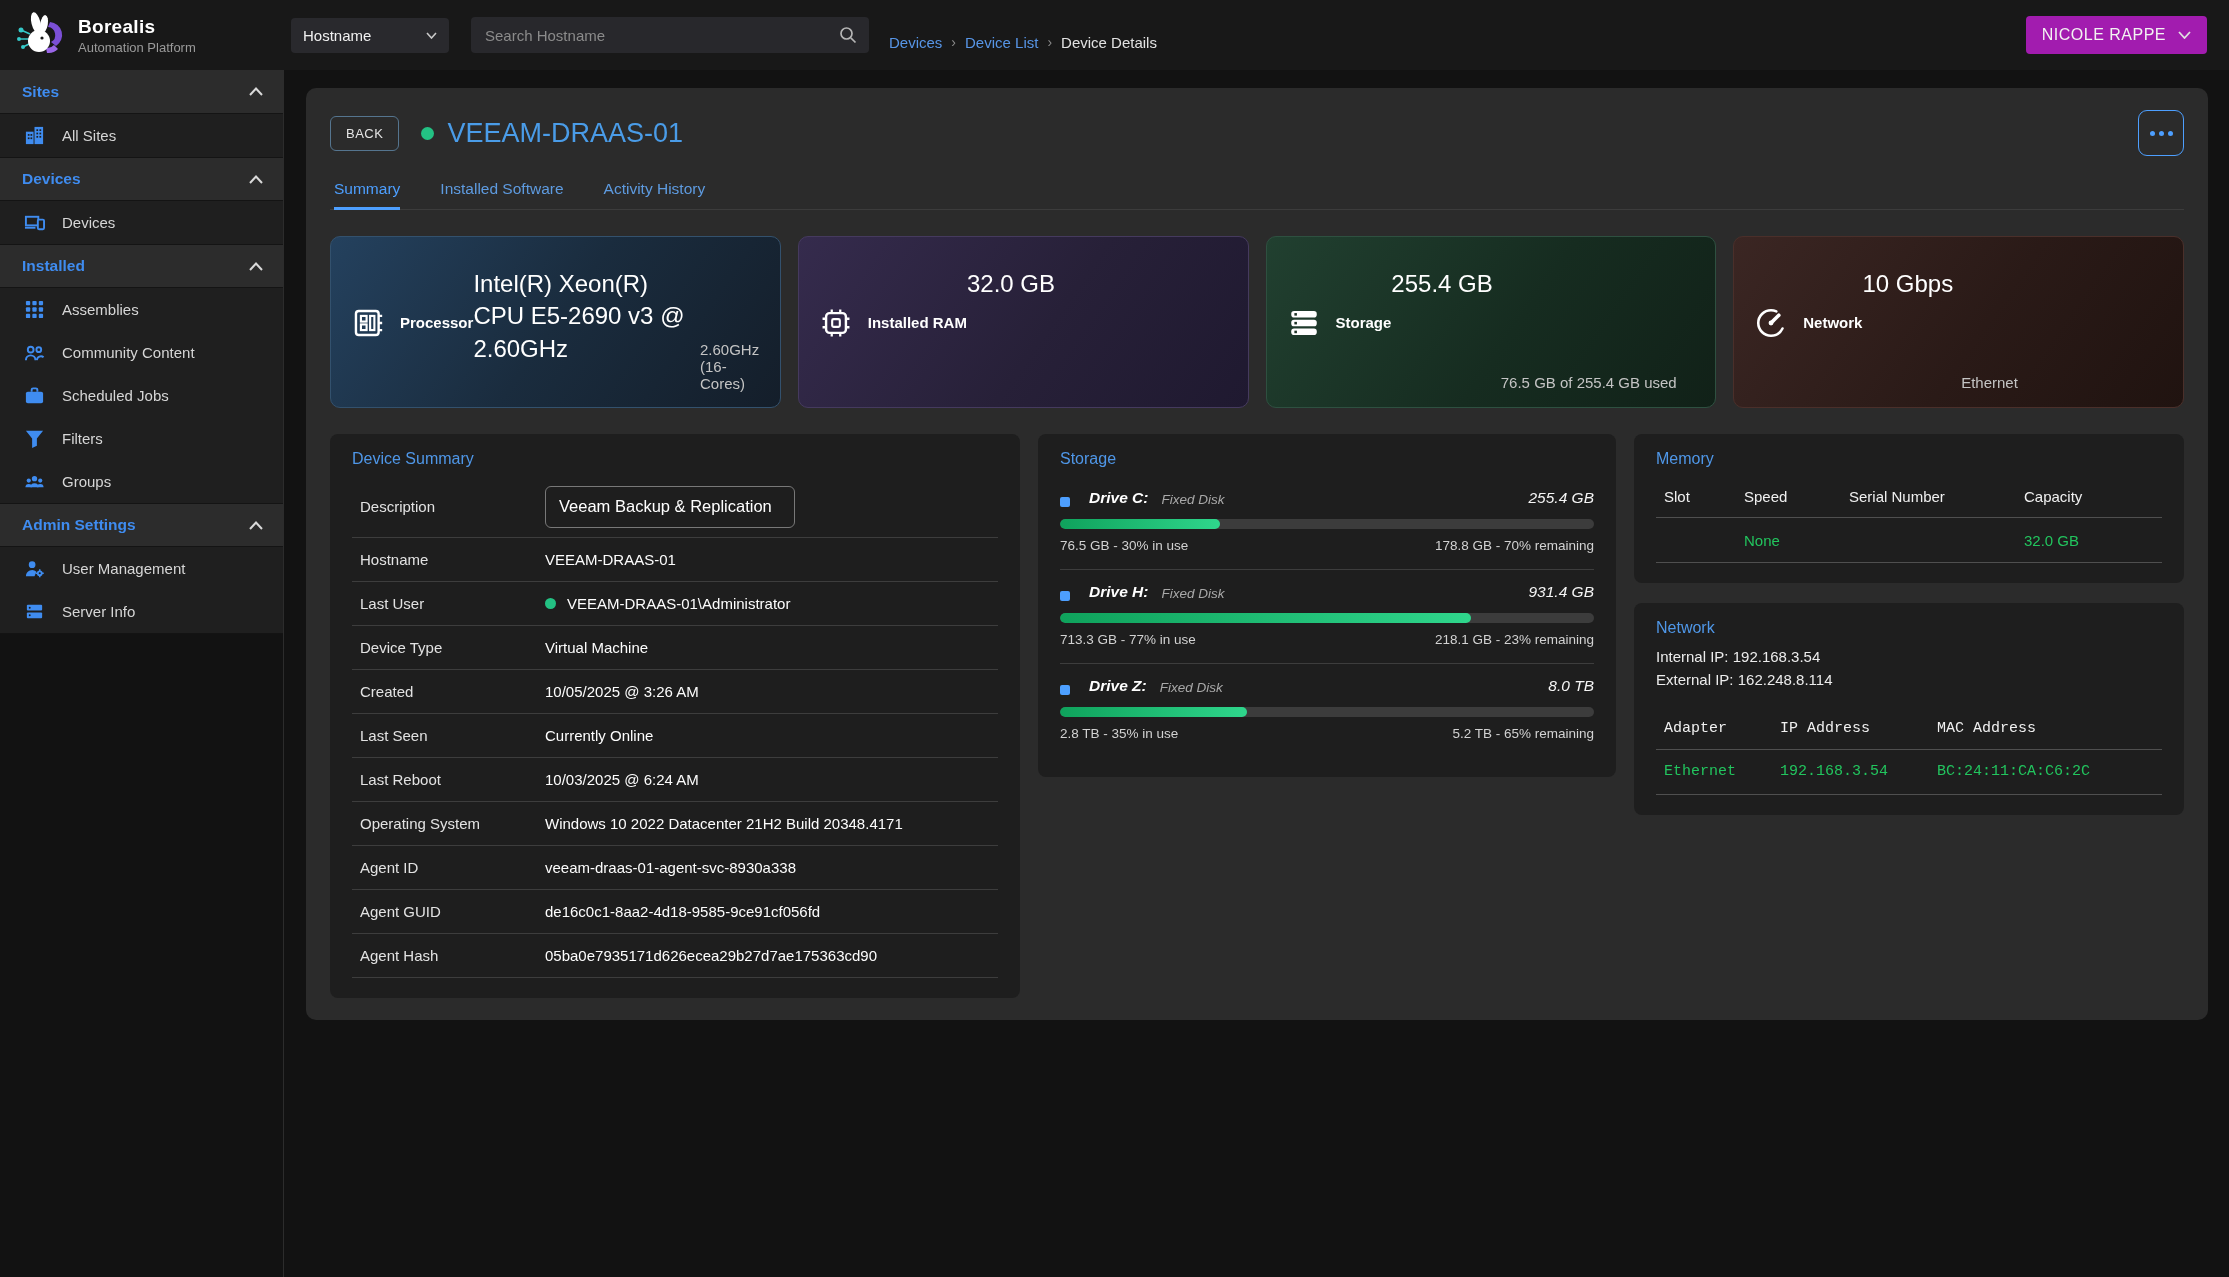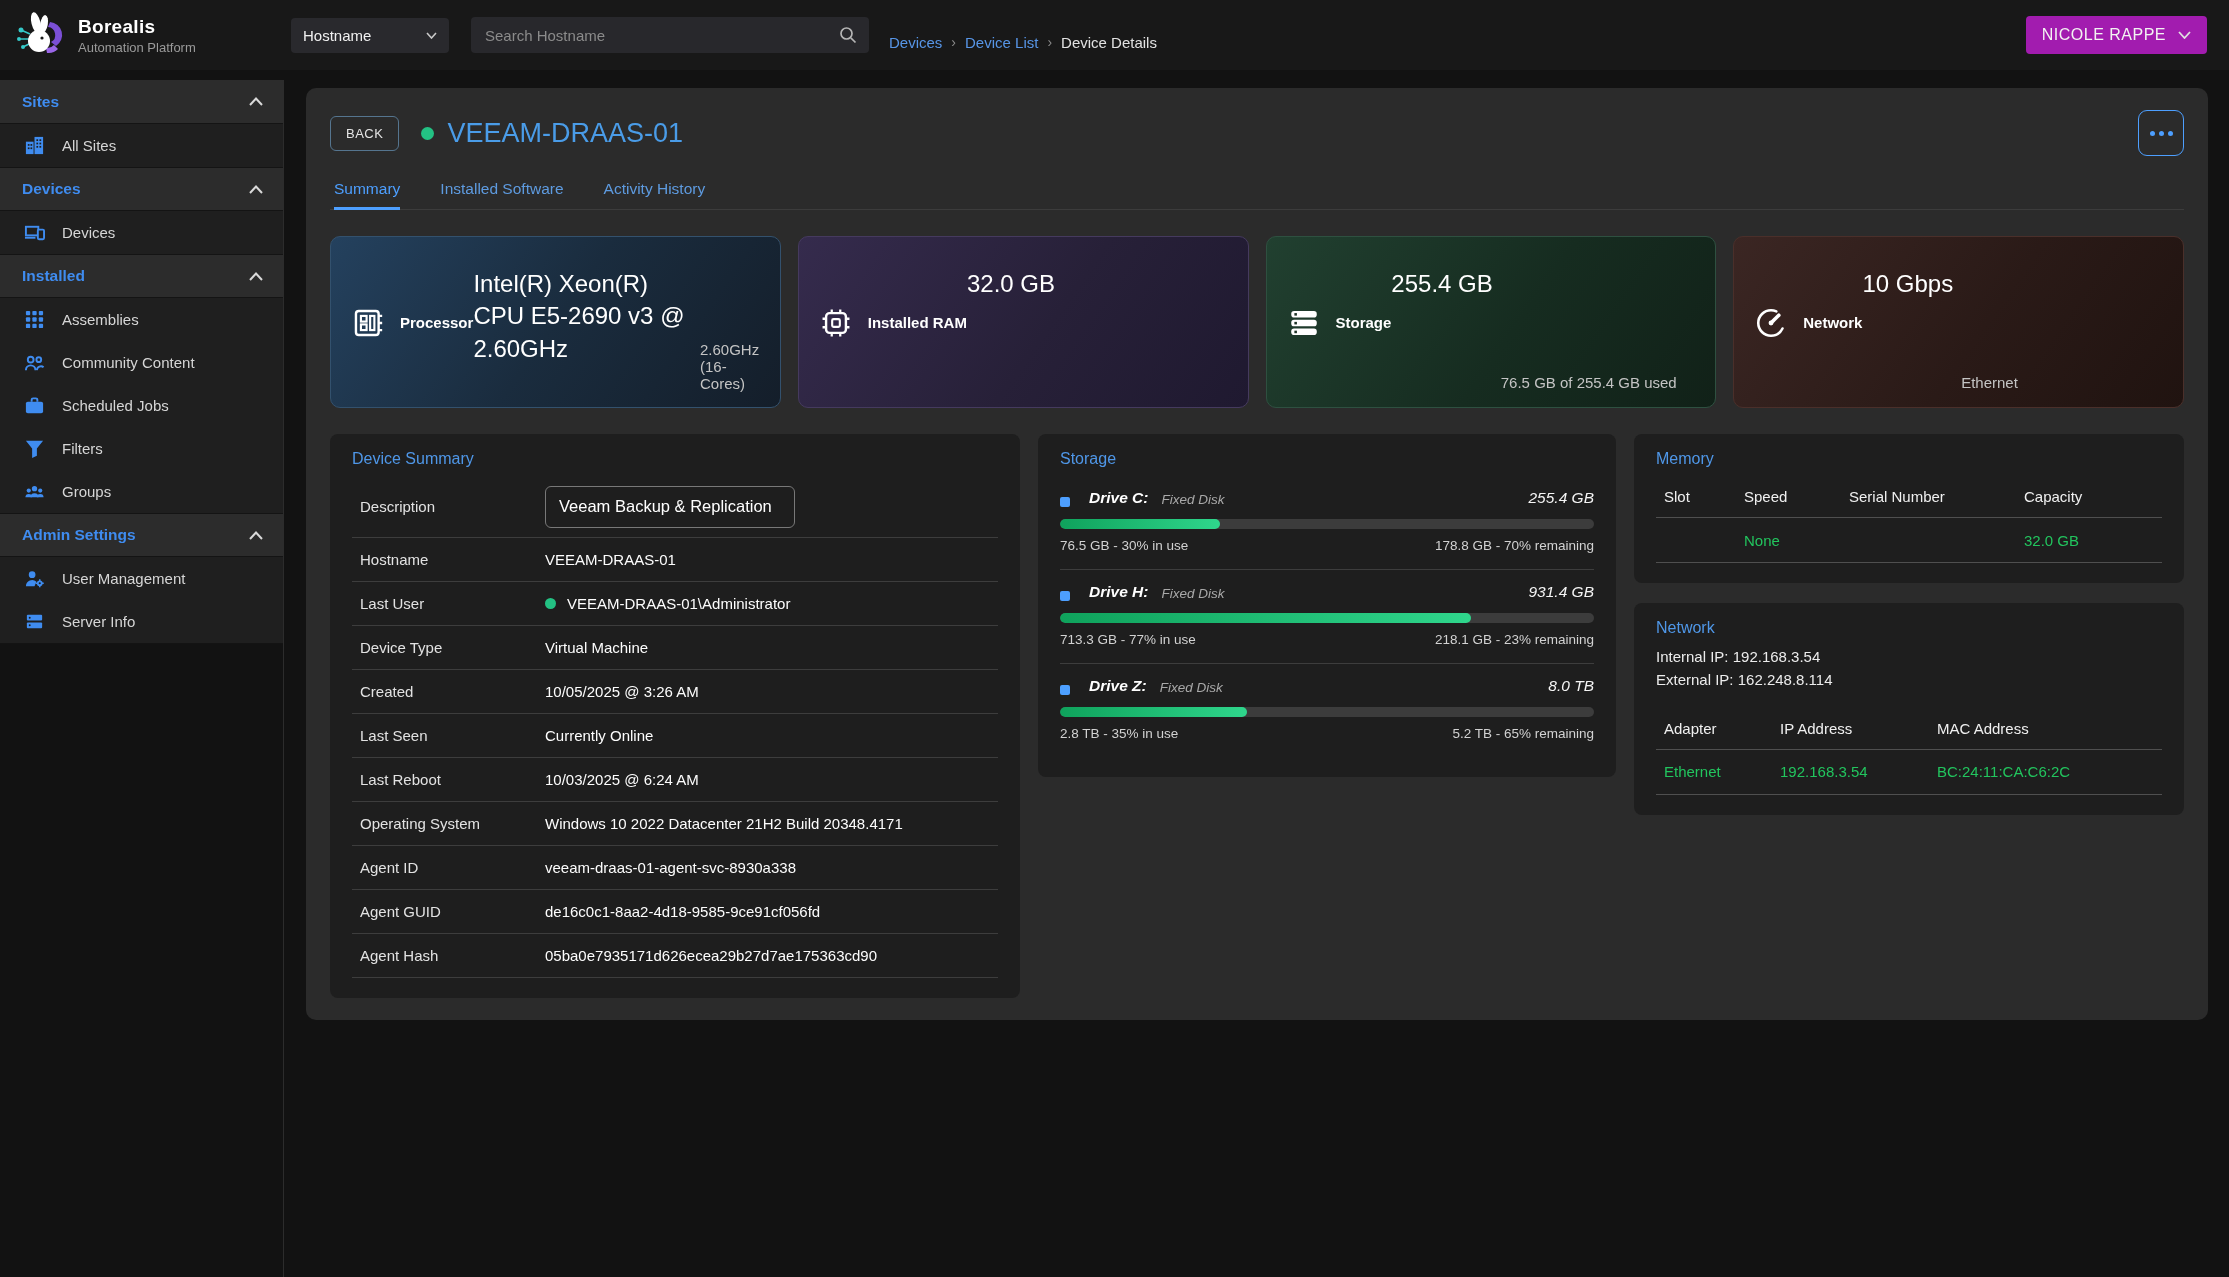--- a/index.html
+++ b/index.html
@@ -24,21 +24,21 @@
   .search-icon { position:absolute; right:11px; top:8px; }
   .breadcrumb { margin-left:20px; display:flex; align-items:center; gap:9px; font-size:15px; margin-top:14px; }
   .crumb-link { color:#5795e6; cursor:pointer; }
   .crumb-sep { color:#8a8a8a; font-size:14px; }
   .crumb-current { color:#e2e2e2; }
   .user-button { margin-left:auto; margin-right:22px; height:38px; background:#a21caf; border-radius:4px;
     display:flex; align-items:center; gap:12px; padding:12px 16px; color:#f2f2f2; font-size:16px;
     letter-spacing:.5px; cursor:pointer; }
 
   
-  .sidebar { position:absolute; top:80px; left:0; bottom:0; width:284px; background:#121212;
+  .sidebar { position:absolute; top:70px; left:0; bottom:0; width:284px; background:#121212;
     border-right:1px solid #2c2c2c; }
   .sidebar-menu { background:#1f1f1f; border-bottom:1px solid #131313; }
   .side-header { height:44px; background:#2c2c2c; border-top:1px solid #141414; border-bottom:1px solid #141414;
     display:flex; align-items:center; justify-content:space-between; padding:0 20px 0 22px;
     color:#3f8cf0; font-weight:bold; font-size:15.5px; cursor:pointer; }
   .side-section:first-child .side-header { border-top:none; }
   .side-item { height:43px; display:flex; align-items:center; gap:17px; padding-left:24px;
     color:#d6d6d6; font-size:15px; cursor:pointer; }
   .side-item .ic { width:21px; height:21px; flex:none; }
 
@@ -91,21 +91,21 @@
   .drive-square { width:10px; height:10px; border-radius:2px; background:#4d9fff; margin-right:19px; flex:none; }
   .drive-name { font-weight:bold; color:#fff; }
   .drive-type { margin-left:13px; font-size:13.5px; color:#a9a9a9; }
   .drive-size { margin-left:auto; color:#f5f5f5; }
   .drive-bar { margin-top:12px; height:10px; border-radius:5px; background:#3c3c3c; overflow:hidden; }
   .drive-fill { height:100%; border-radius:5px; background:linear-gradient(90deg,#0fa25c,#2fd68c); }
   .drive-stats { margin-top:9px; display:flex; justify-content:space-between; font-size:13.5px; color:#d2d2d2; }
 
   .right-col { display:flex; flex-direction:column; gap:20px; }
   .mem-grid { display:grid; grid-template-columns:80px 105px 175px 1fr; padding:0 8px; align-items:center; }
-  .net-grid { display:grid; grid-template-columns:116px 157px 1fr; padding:0 8px; align-items:center; }
+  .net-grid { display:grid; grid-template-columns:116px 157px 1fr; padding:0 8px; align-items:center;font-family:Liberation Mono, monospace; }
   .tbl-head { height:42px; color:#f0f0f0; font-size:15px; border-bottom:1px solid #4f4f4f; margin-top:6px; }
   .tbl-row { height:45px; color:#22c55e; font-size:15px; border-bottom:1px solid #4f4f4f; }
   .ip-line { font-size:15px; color:#ececec; line-height:1.55; }
   .net-table { margin-top:16px; }
 </style>
 </head>
 <body>
 
 <div class="topbar">
   <div class="logo-block">

